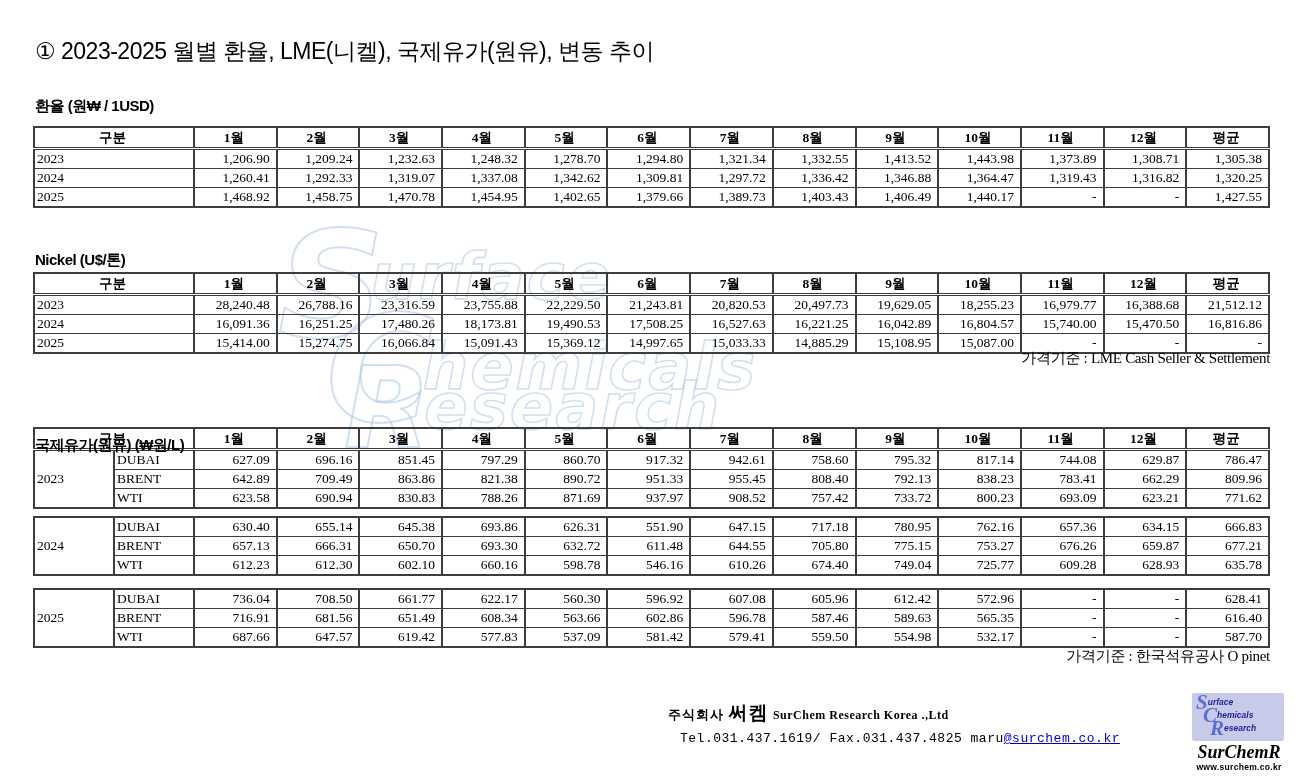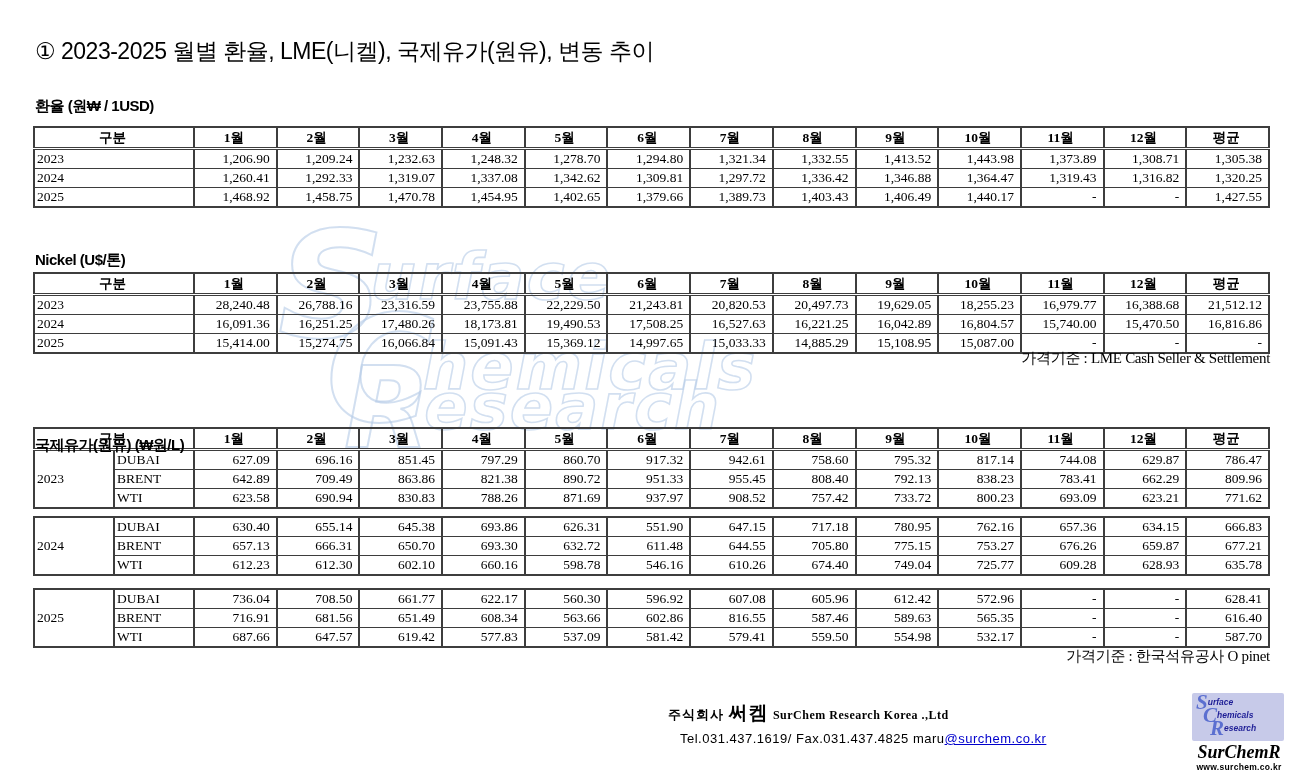--- a/index.html
+++ b/index.html
@@ -43,21 +43,21 @@
   .data td.c{text-align:left;font-family:Liberation Serif, serif;}
   .data td.n{text-align:right;padding-right:6px;}
 
   
   .footer{position:absolute;left:668px;top:700px;z-index:2;}
   .f1{white-space:nowrap;}
   .f1a{font-size:13px;font-weight:bold;letter-spacing:1px;}
   .f1b{font-size:19px;font-weight:bold;letter-spacing:1px;}
   .f1c{font-size:12px;font-weight:bold;font-family:"Liberation Serif","DejaVu Serif",serif;letter-spacing:.5px;}
   .f2{margin:7px 0 0 10px;font-size:12px;letter-spacing:1.5px;}
-  .f3{margin:5px 0 17px 12px;font-size:13px;font-family:Liberation Sans, sans-serif;letter-spacing:.5px;text-align:center;}
+  .f3{margin:5px 0 17px 12px;font-size:13px;font-family:Liberation Mono, monospace;letter-spacing:.5px;text-align:center;}
   .email-domain{color:#0000cc;text-decoration:underline;cursor:pointer;}
 
   
   .logo{position:absolute;left:1192px;top:693px;width:94px;z-index:2;text-align:center;}
   .logo-box{width:92px;height:48px;background:#c7cae9;border-radius:2px;text-align:left;
             padding:2px 0 0 4px;box-sizing:border-box;overflow:hidden;}
   .lrow{height:13px;line-height:13px;white-space:nowrap;}
   .lrow2{margin-left:7px;} .lrow3{margin-left:14px;}
   .lbig{font-family:"Liberation Serif","DejaVu Serif",serif;font-style:italic;font-weight:bold;
         font-size:21px;color:#5b6fd0;vertical-align:middle;}
@@ -467,21 +467,21 @@
             <td class="n">628.41</td>
           </tr>
           <tr>
             <td class="c">BRENT</td>
             <td class="n">716.91</td>
             <td class="n">681.56</td>
             <td class="n">651.49</td>
             <td class="n">608.34</td>
             <td class="n">563.66</td>
             <td class="n">602.86</td>
-            <td class="n">816.55</td>
+            <td class="n">596.78</td>
             <td class="n">587.46</td>
             <td class="n">589.63</td>
             <td class="n">565.35</td>
             <td class="n">-</td>
             <td class="n">-</td>
             <td class="n">616.40</td>
           </tr>
           <tr>
             <td class="c">WTI</td>
             <td class="n">687.66</td>

